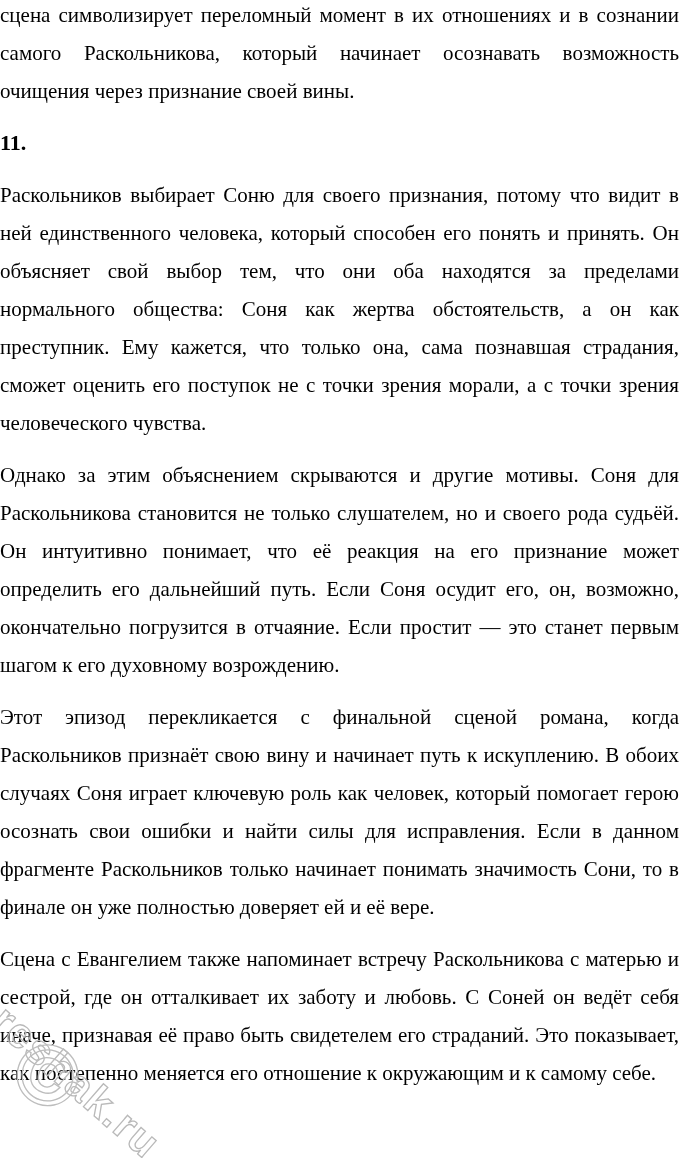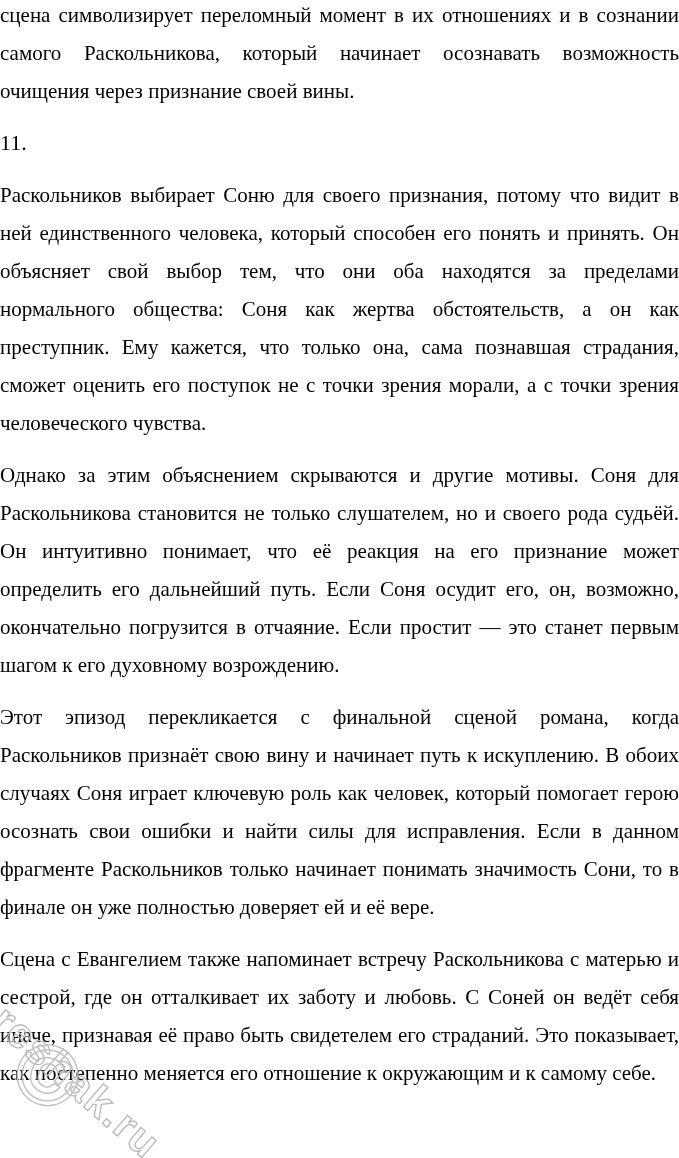--- a/index.html
+++ b/index.html
@@ -31,21 +31,21 @@
     font-size: 21px;
     line-height: 38px;
     text-align: justify;
     text-justify: inter-word;
     color: #000000;
   }
   .doc h2.heading {
     margin: 6px 0 14px 0;
     font-size: 22px;
     line-height: 38px;
-    font-weight: normal;
+    font-weight: bold;
     color: #000000;
     text-align: left;
   }
   
   .watermark {
     position: absolute;
     left: 0;
     top: 990px;
     width: 180px;
     height: 168px;

